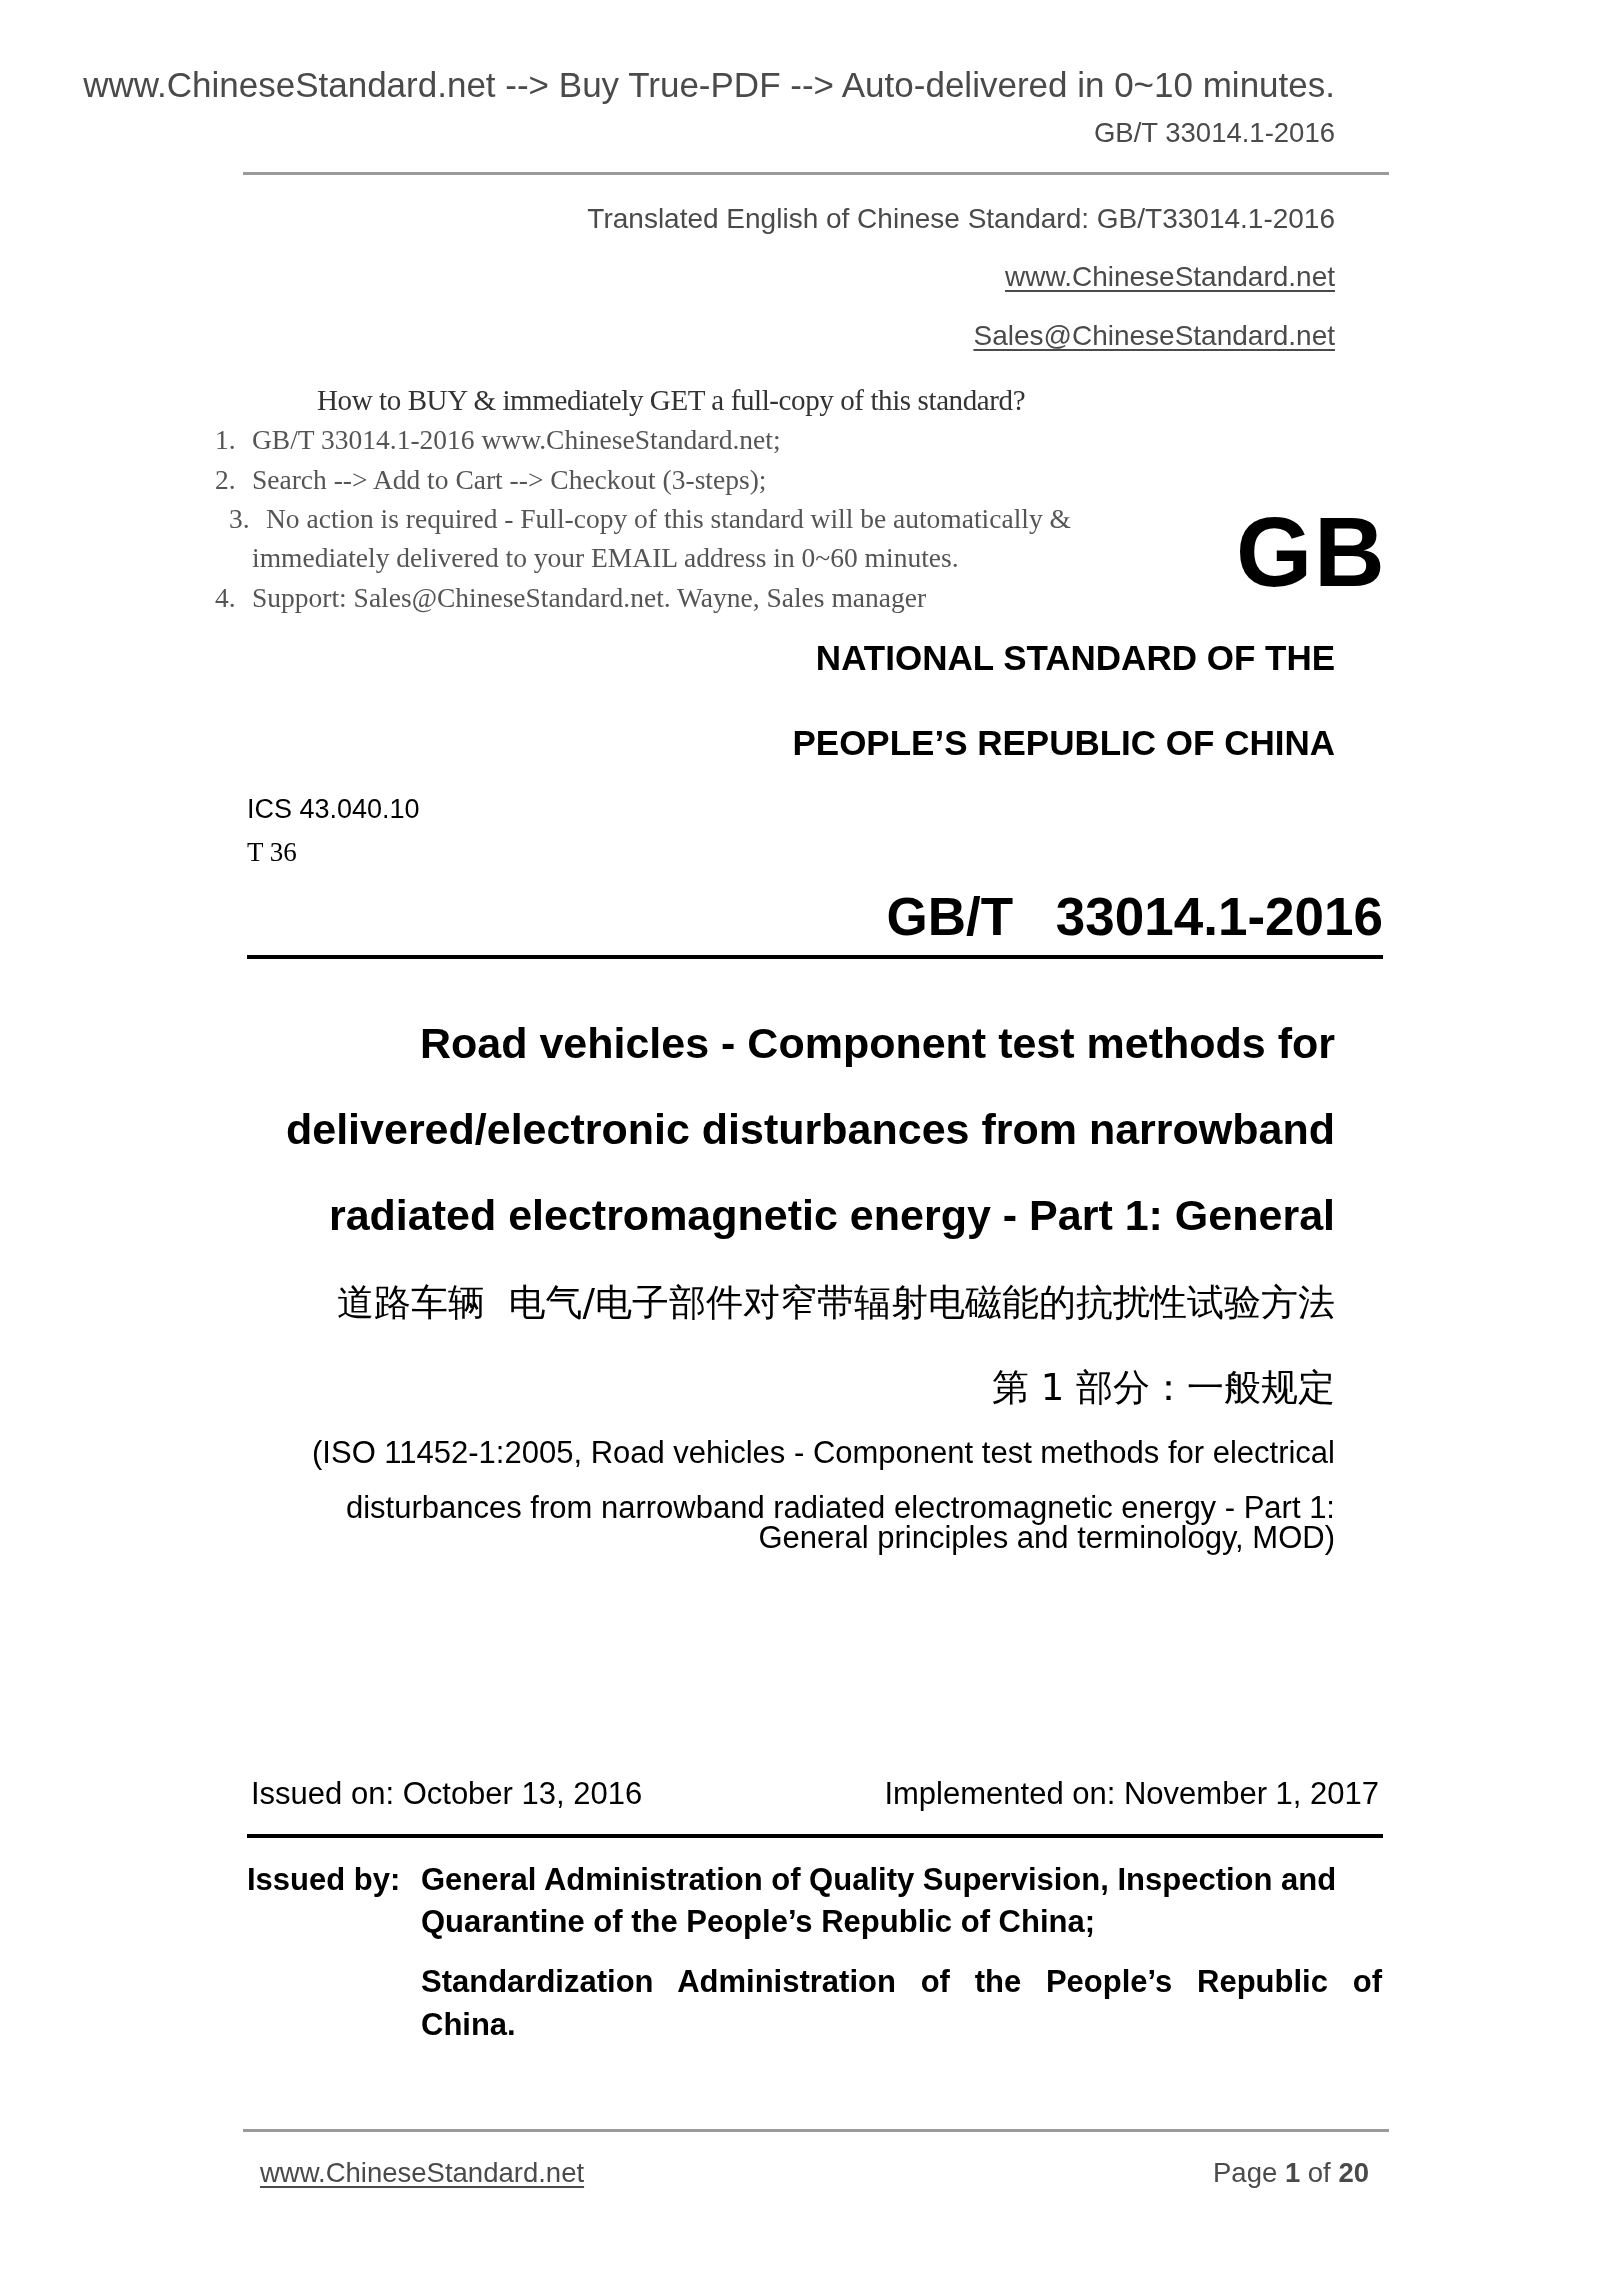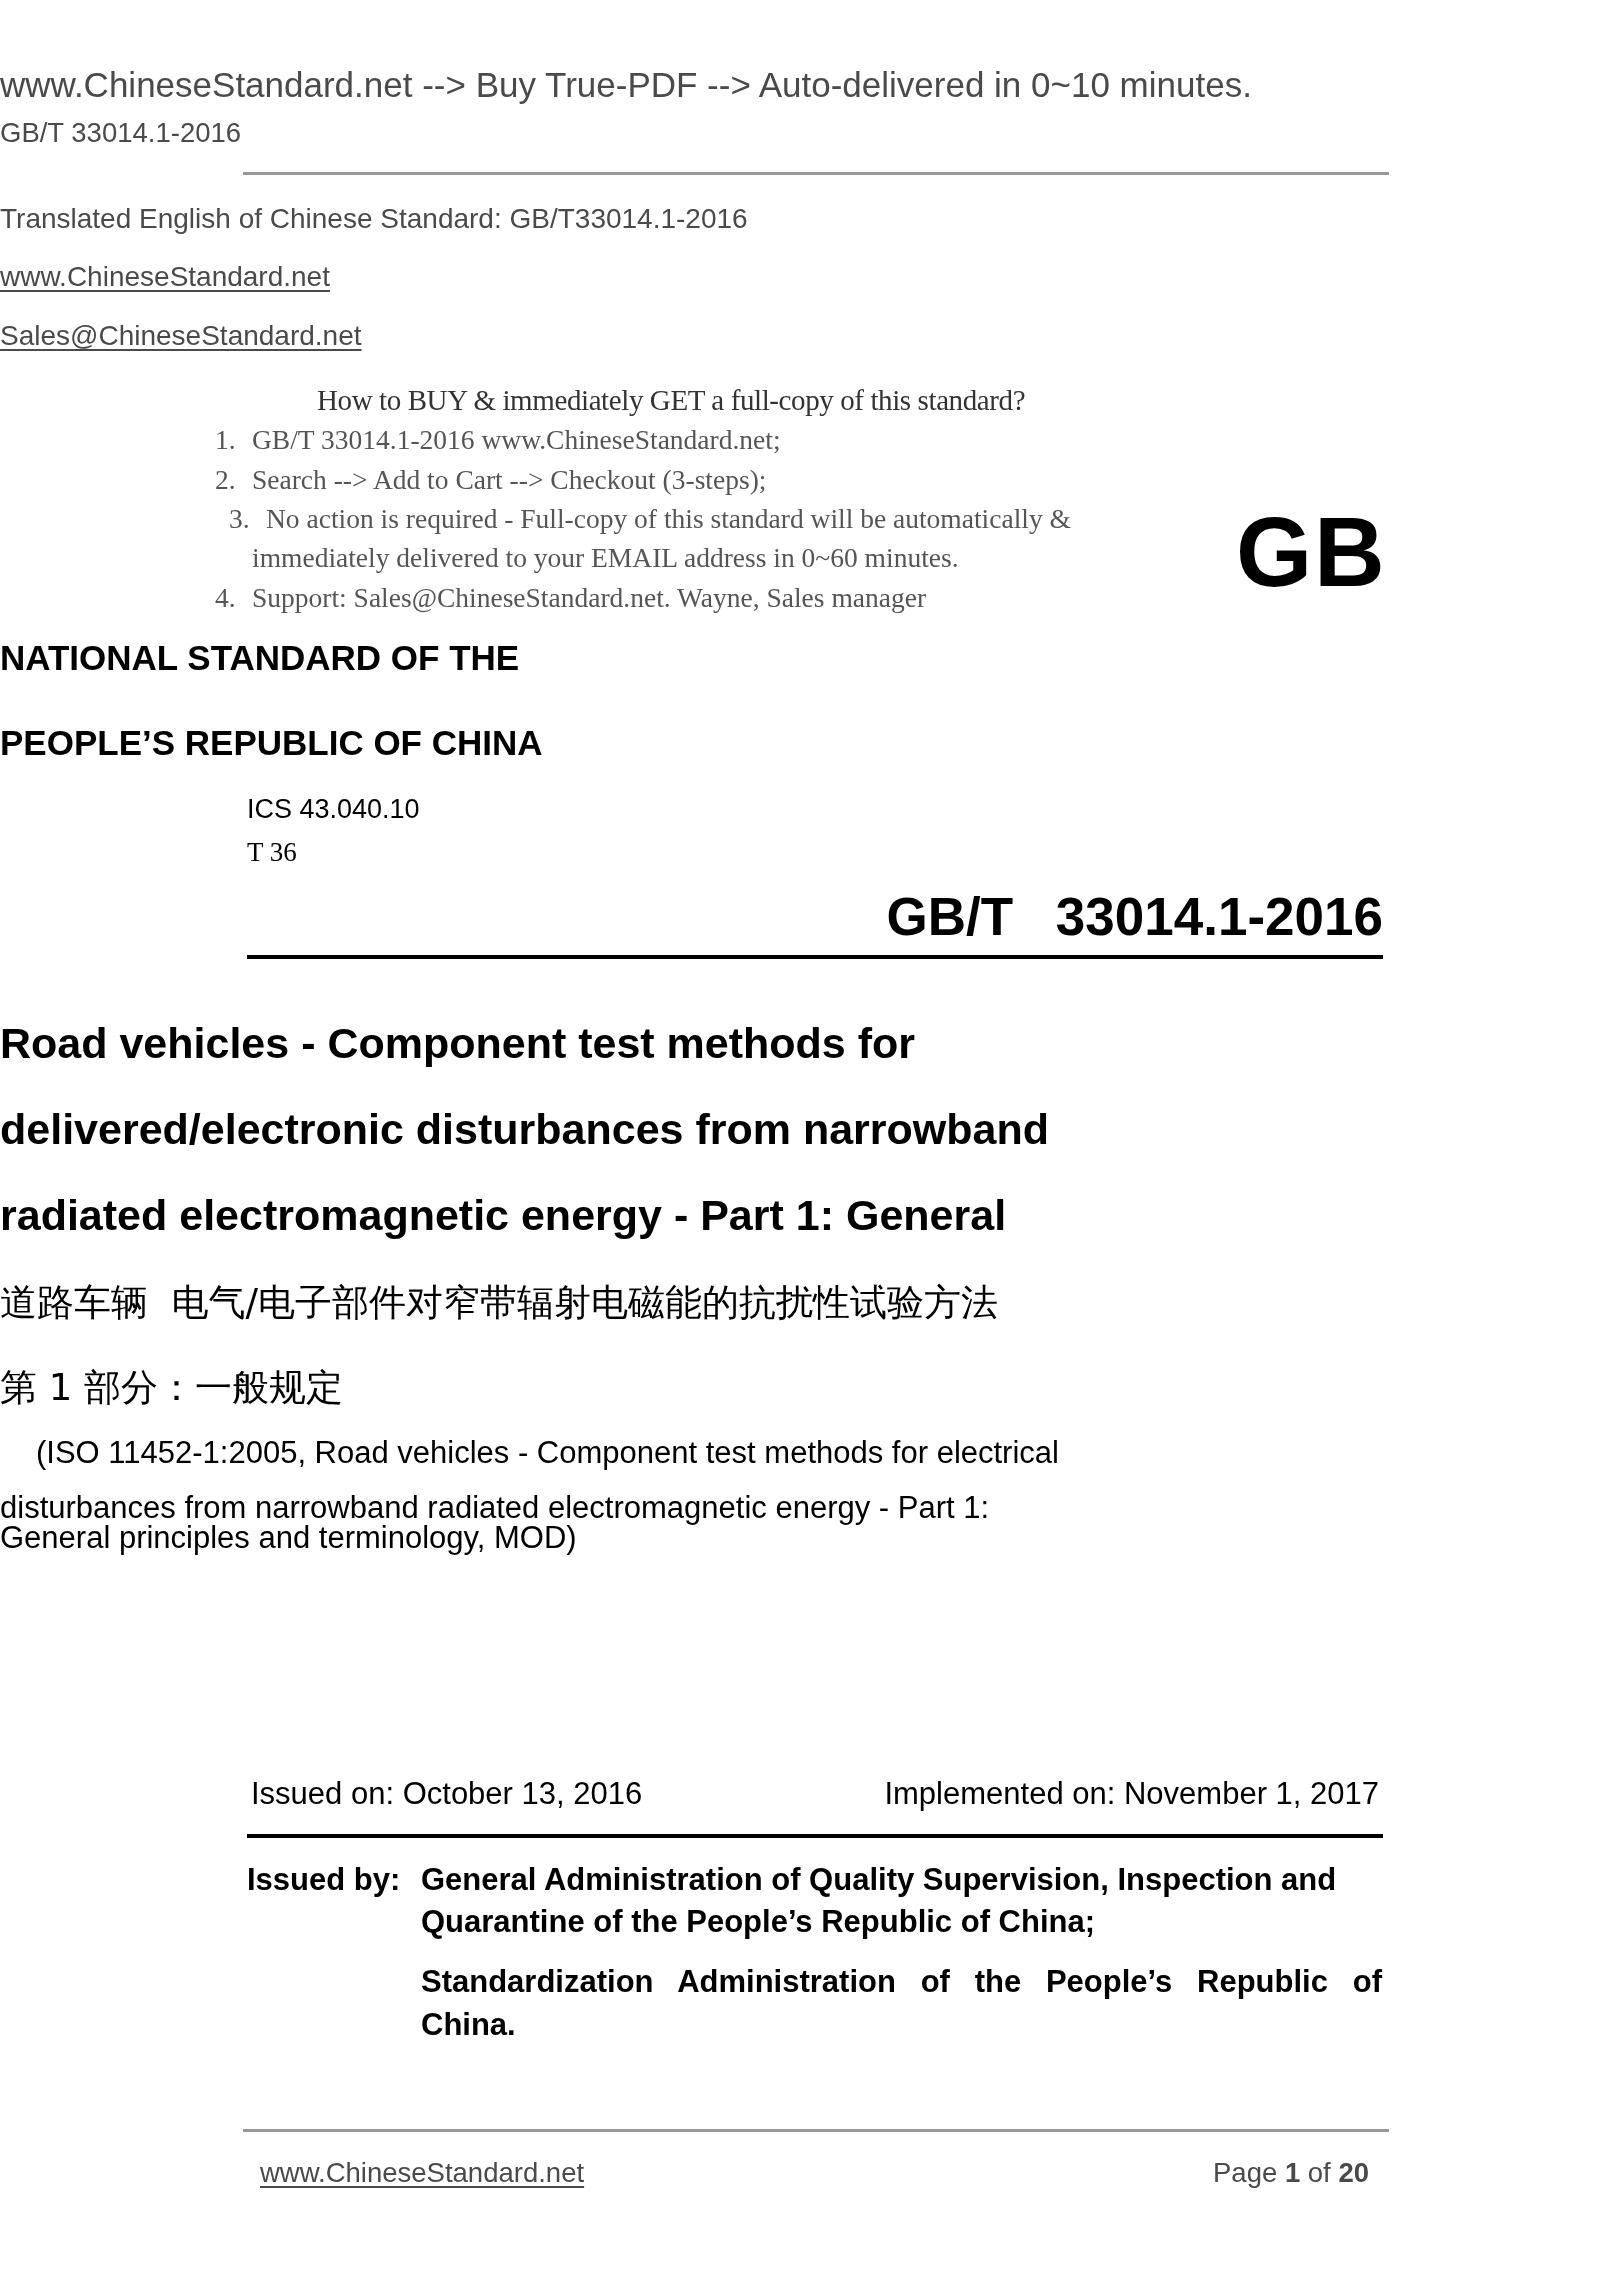--- a/index.html
+++ b/index.html
@@ -1,19 +1,19 @@
 <!DOCTYPE html>
 <html style="font-size:13.3px"><head>
 <meta charset="utf-8">
 <style>
   html, body { margin: 0; padding: 0; background: #ffffff; }
   body { width: 1623px; height: 2295px; position: relative; overflow: hidden;
          font-family: "Liberation Sans", sans-serif; color: #000; }
   .abs { position: absolute; white-space: nowrap; }
-  .center { left: 0; width: 1335px; text-align: left; }
+  .center { left: 0; width: 1335px; text-align: right; }
   .gray { color: #4a4a4a; }
   .rule-thin { position: absolute; left: 243px; width: 1146px; height: 2.5px; background: #9a9a9a; }
   .rule-thick { position: absolute; left: 247px; width: 1136px; height: 4.2px; background: #000; }
   a.link { color: #4a4a4a; text-decoration: underline; text-decoration-thickness: 1.7px; text-underline-offset: 4.2px; }
   .buy-title { font-family: "Liberation Serif", serif; color: #333; font-size: 29px; letter-spacing: -0.4px; }
   .list-item { font-family: "Liberation Serif", serif; color: #555; font-size: 27.5px; }
   .list-num { display: inline-block; width: 37px; }
   .gb-logo { font-weight: bold; font-size: 98px; letter-spacing: 1.7px; }
   .nat { font-size: 35px; font-weight: bold; }
   .code { font-size: 27px; }
@@ -68,21 +68,21 @@
 <div class="abs std-number" style="top:886px; right:240px; white-space:pre;">GB/T  33014.1-2016</div>
 <div class="rule-thick" style="top:955px;"></div>
 
 <div class="abs center title-en" style="top:1019px;">Road vehicles - Component test methods for</div>
 <div class="abs center title-en" style="top:1105px;">delivered/electronic disturbances from narrowband</div>
 <div class="abs center title-en" style="top:1191px;">radiated electromagnetic energy - Part 1: General</div>
 
 <div class="abs center title-cn" style="top:1278px; white-space:pre;">道路车辆  电气/电子部件对窄带辐射电磁能的抗扰性试验方法</div>
 <div class="abs center title-cn" style="top:1363px;">第 1 部分：一般规定</div>
 
-<div class="abs center iso" style="top:1431px;margin-left:36px;">(ISO 11452-1:2005, Road vehicles - Component test methods for electrical</div>
+<div class="abs center iso" style="top:1431px;">(ISO 11452-1:2005, Road vehicles - Component test methods for electrical</div>
 <div class="abs center iso" style="top:1486px;">disturbances from narrowband radiated electromagnetic energy - Part 1:</div>
 <div class="abs center iso" style="top:1516px;">General principles and terminology, MOD)</div>
 
 <div class="abs dates" style="top:1776px; left:251px;">Issued on: October 13, 2016</div>
 <div class="abs dates" style="top:1776px; right:244px;">Implemented on: November 1, 2017</div>
 <div class="rule-thick" style="top:1834px;"></div>
 
 <div class="abs issuer" style="top:1862px; left:247px;">Issued by:</div>
 <div class="abs issuer" style="top:1862px; left:421px;">General Administration of Quality Supervision, Inspection and</div>
 <div class="abs issuer" style="top:1904px; left:421px;">Quarantine of the People’s Republic of China;</div>

